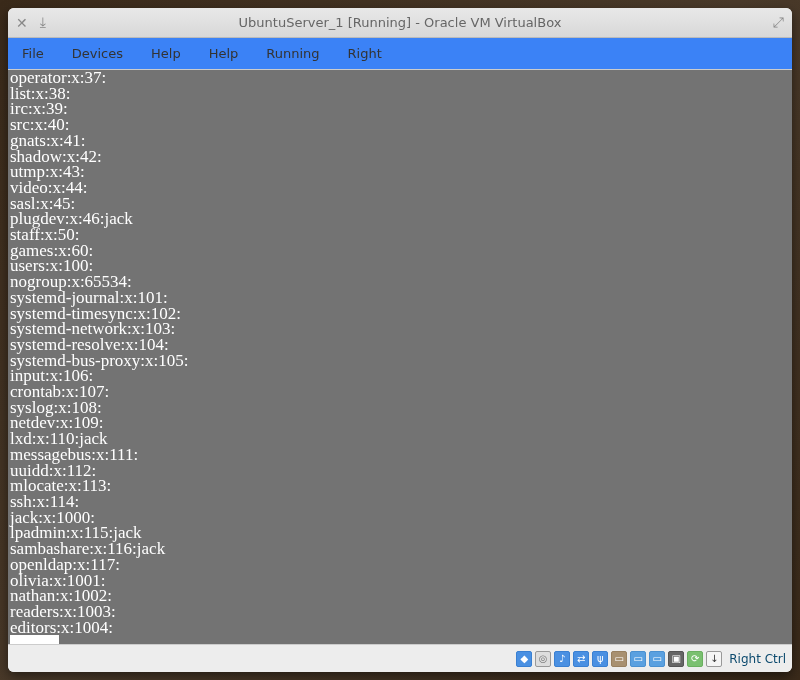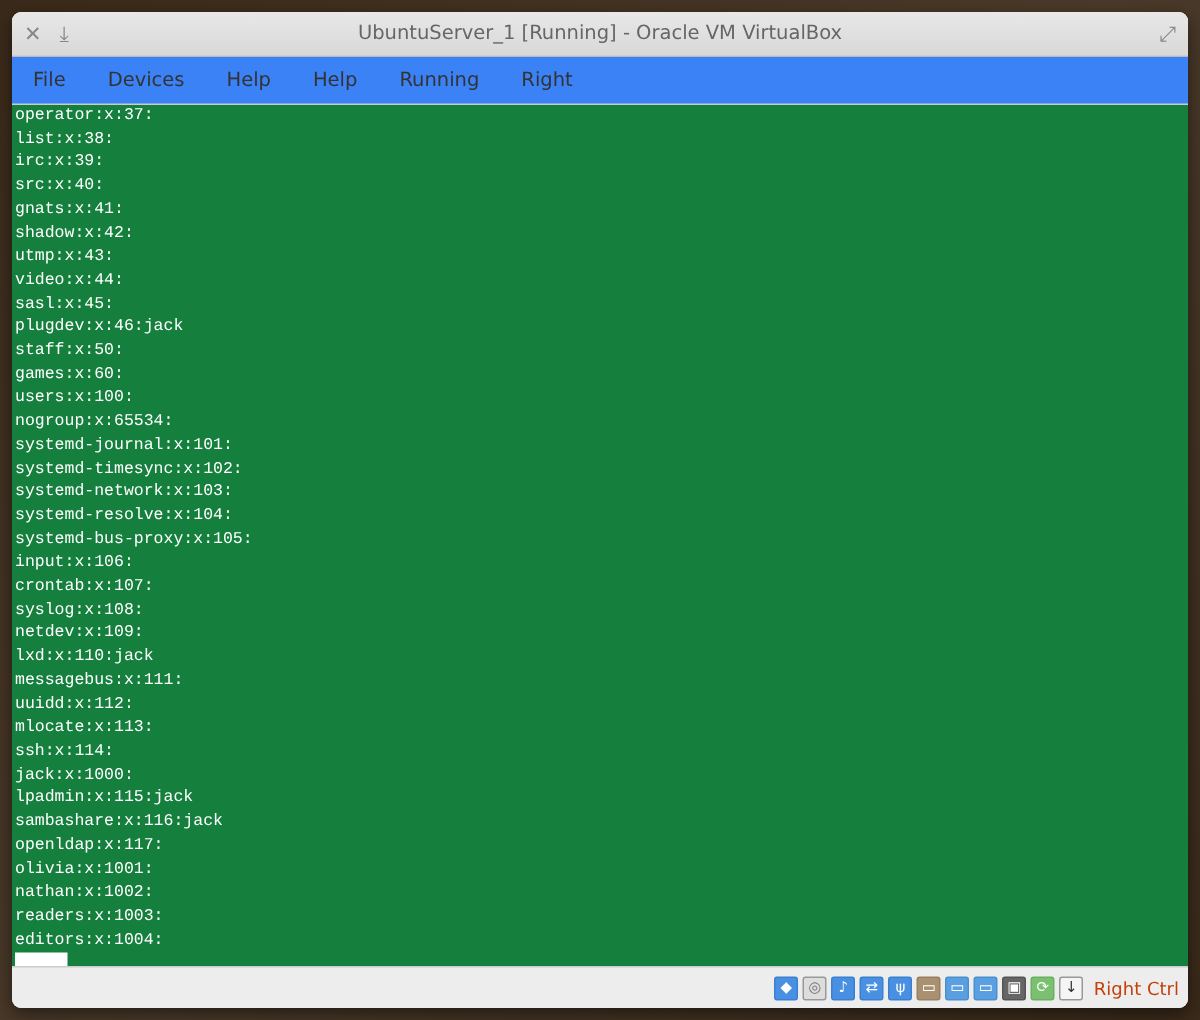--- a/index.html
+++ b/index.html
@@ -59,24 +59,24 @@
       border-bottom: 1px solid #ccc;
       font-size: 13px;
       color: #333;
     }
     .menu-item {
       padding: 3px 8px;
       cursor: pointer;
     }
     .terminal {
       flex: 1;
-      background: #15803d;
+      background: #737373;
       color: #fff;
-      font-family: Liberation Mono, monospace;
-      font-size: 11px;
+      font-family: Liberation Serif, serif;
+      font-size: 17px;
       line-height: 15.7px;
       padding: 0 2px;
       overflow: hidden;
       white-space: pre;
     }
     .end-marker {
       background: #fff;
       color: #000;
       display: inline-block;
       padding: 16px 1px;
@@ -107,21 +107,21 @@
     }
     .status-icon.blue { background: #4a90e2; color:#fff; border-color:#3a80d2;}
     .status-icon.gray { background: #ddd; color:#777;}
     .status-icon.dark { background: #666; color:#fff; border-color:#555;}
     .status-icon.folder { background: #a89070; color:#fff; border-color:#988060;}
     .status-icon.screen { background: #5aa0e0; color:#fff; border-color:#4a90d0;}
     .status-icon.green { background: #7ac070; color:#fff; border-color:#6ab060;}
     .host-key {
       margin-left: 4px;
       font-size: 12px;
-      color: #c2410c;
+      color: #0c4a6e;
     }
   </style>
 </head>
 <body>
 
 <div class="window">
   <div class="titlebar">
     <div class="titlebar-left">
       <span class="titlebar-icon">✕</span>
       <span class="titlebar-icon">⤓</span>

